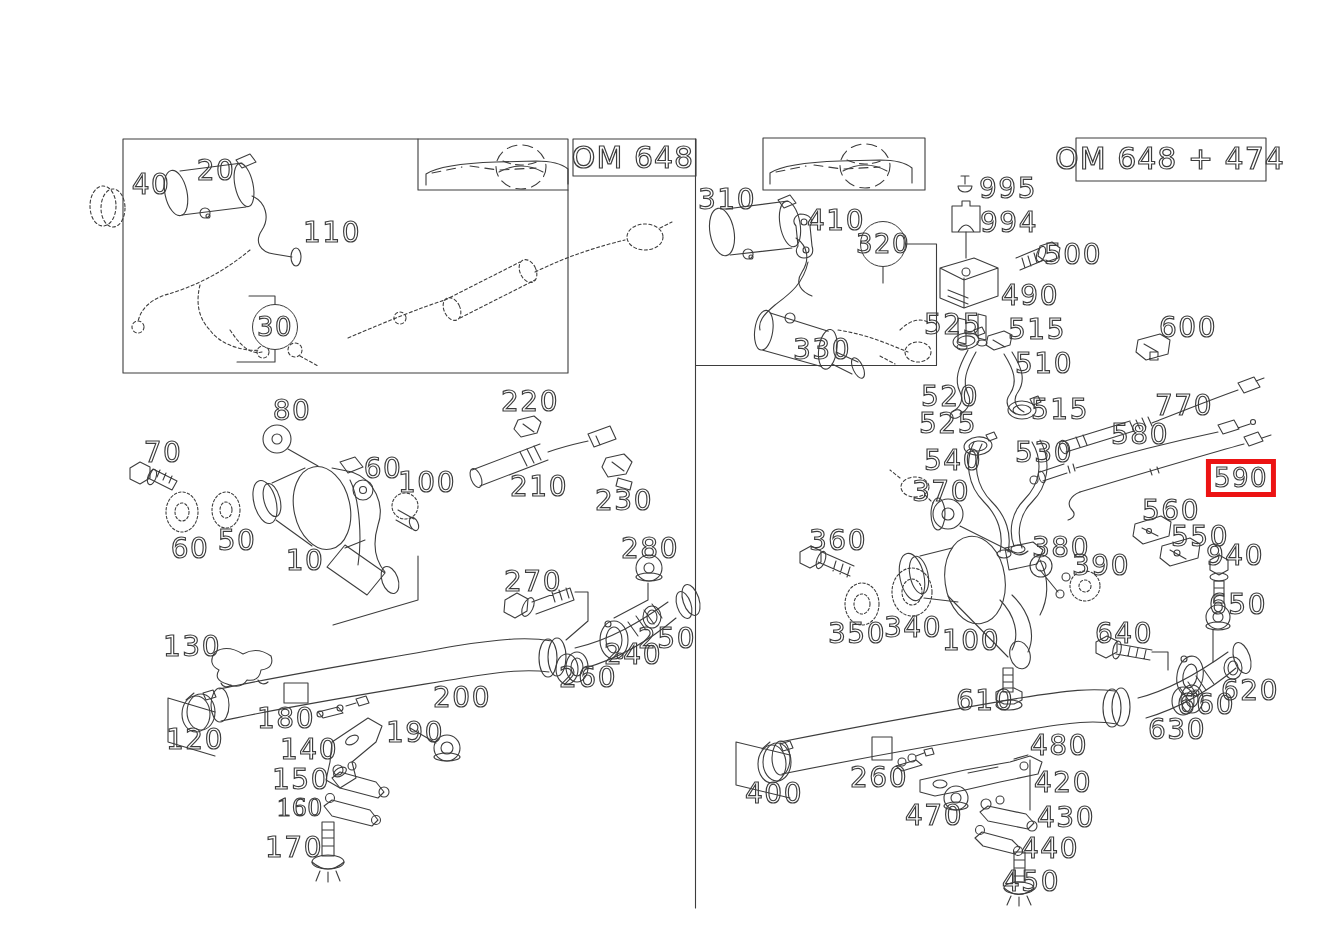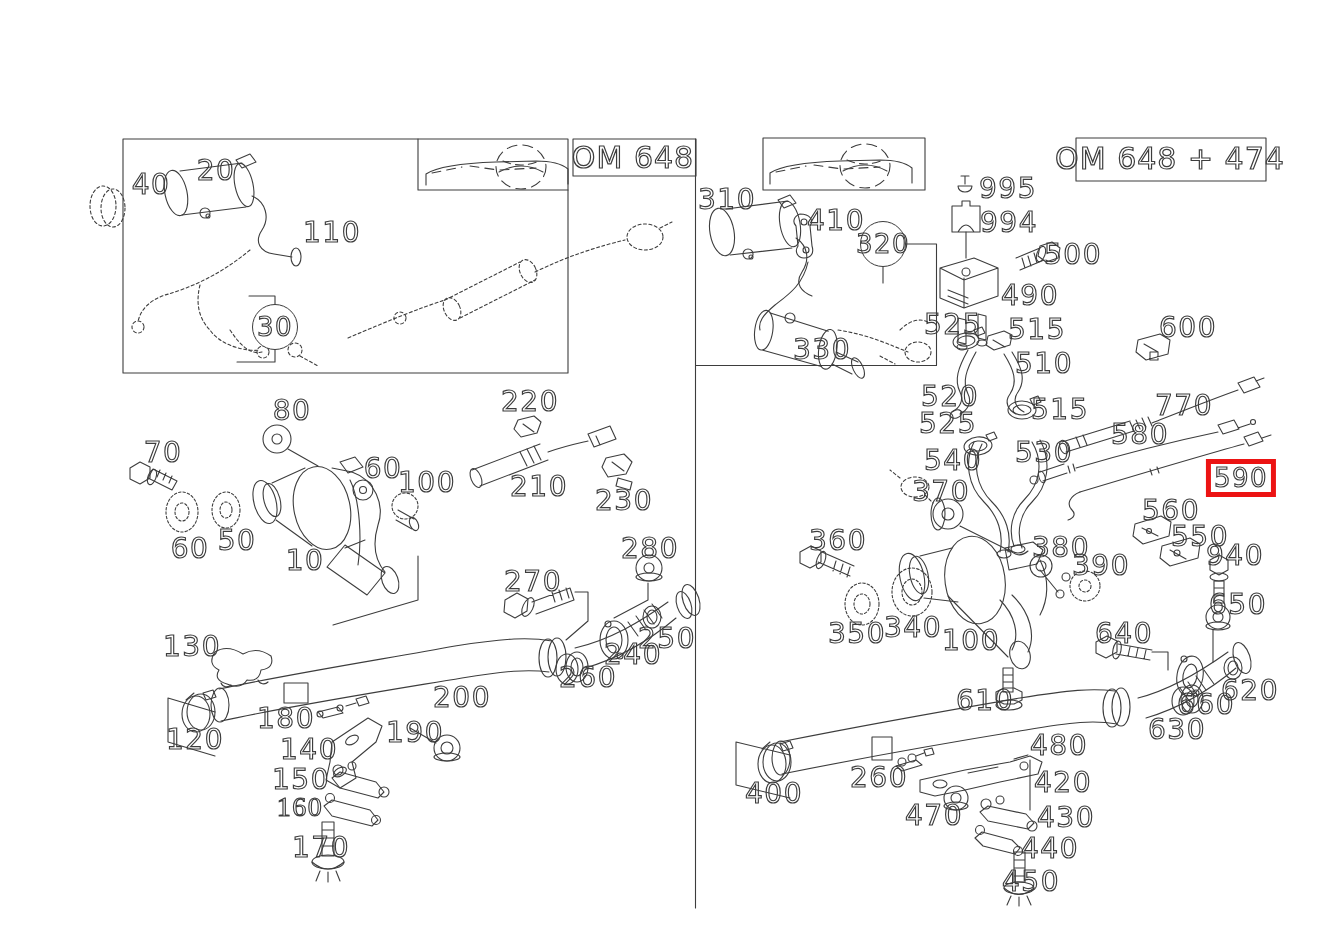--- a/index.html
+++ b/index.html
@@ -382,21 +382,21 @@
       <div class="part-label" style="left: 667px; top: 639px;">250</div>
       <div class="part-label" style="left: 633px; top: 655px;">240</div>
       <div class="part-label" style="left: 588px; top: 678px;">260</div>
       <div class="part-label" style="left: 462px; top: 698px;">200</div>
       <div class="part-label" style="left: 195px; top: 740px;">120</div>
       <div class="part-label" style="left: 286px; top: 719px;">180</div>
       <div class="part-label" style="left: 309px; top: 750px;">140</div>
       <div class="part-label" style="left: 415px; top: 733px;">190</div>
       <div class="part-label" style="left: 301px; top: 780px;">150</div>
       <div class="part-label" style="left: 300px; top: 807px; font-family: Liberation Serif, serif;">160</div>
-      <div class="part-label" style="left: 294px; top: 848px; margin-left: 27px;">170</div>
+      <div class="part-label" style="left: 294px; top: 848px;">170</div>
       <div class="part-label circled" style="left: 275px; top: 327px;">30</div>
       <div class="part-label" style="left: 727px; top: 200px;">310</div>
       <div class="part-label" style="left: 836px; top: 221px;">410</div>
       <div class="part-label" style="left: 822px; top: 350px;">330</div>
       <div class="part-label" style="left: 1008px; top: 189px;">995</div>
       <div class="part-label" style="left: 1009px; top: 223px;">994</div>
       <div class="part-label" style="left: 1073px; top: 255px;">500</div>
       <div class="part-label" style="left: 1030px; top: 296px;">490</div>
       <div class="part-label" style="left: 953px; top: 325px;">525</div>
       <div class="part-label" style="left: 1037px; top: 330px;">515</div>

